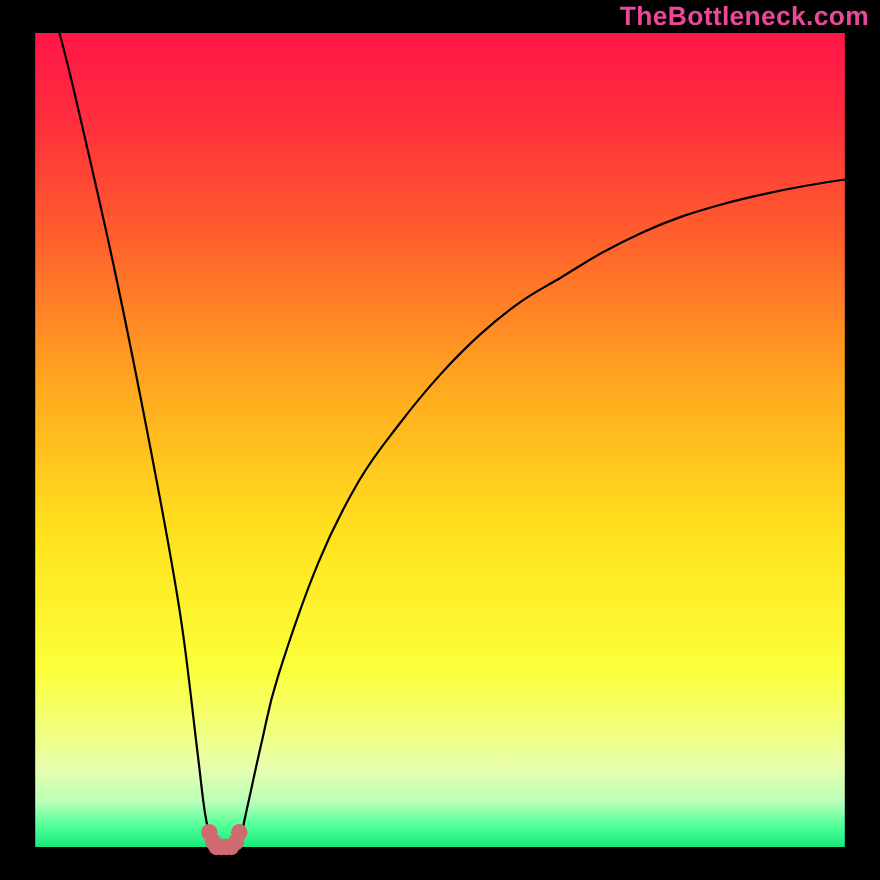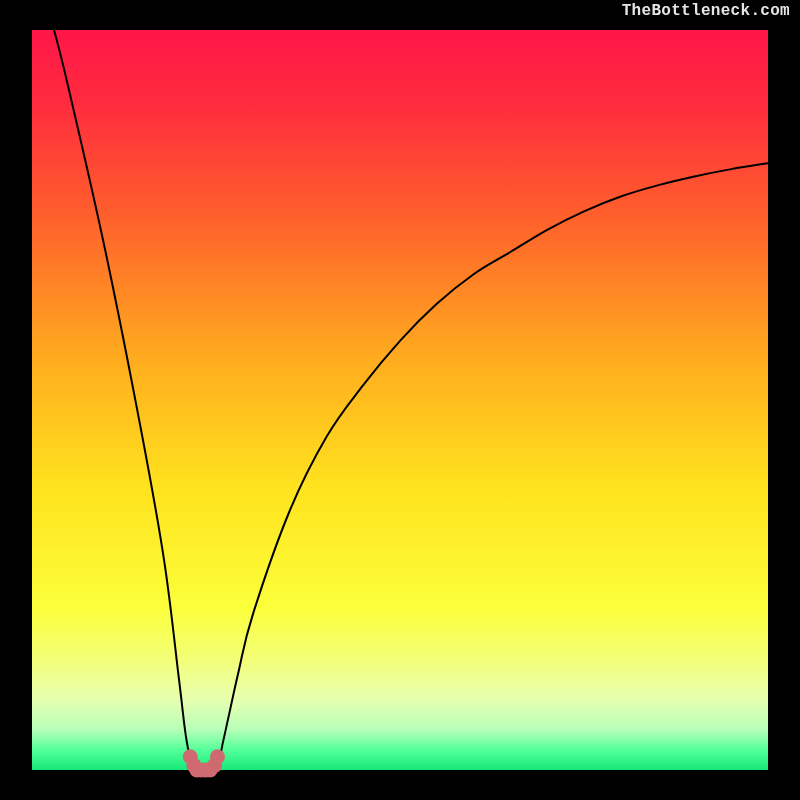--- a/index.html
+++ b/index.html
@@ -14,24 +14,24 @@
     position: absolute;
     left: 0; top: 0;
     width: 800px;
     height: 800px;
     background: #000;
   }
   .watermark {
     position: absolute;
     top: 2px;
     right: 10px;
-    font-family: Liberation Mono, monospace;
-    font-size: 16px;
+    font-family: Liberation Sans, sans-serif;
+    font-size: 24px;
     font-weight: 600;
-    color: #e5e5e5;
+    color: #ec4899;
     letter-spacing: 0.3px;
     z-index: 5;
   }
   svg {
     position: absolute;
     left: 0; top: 0;
   }
 </style>
 </head>
 <body>

